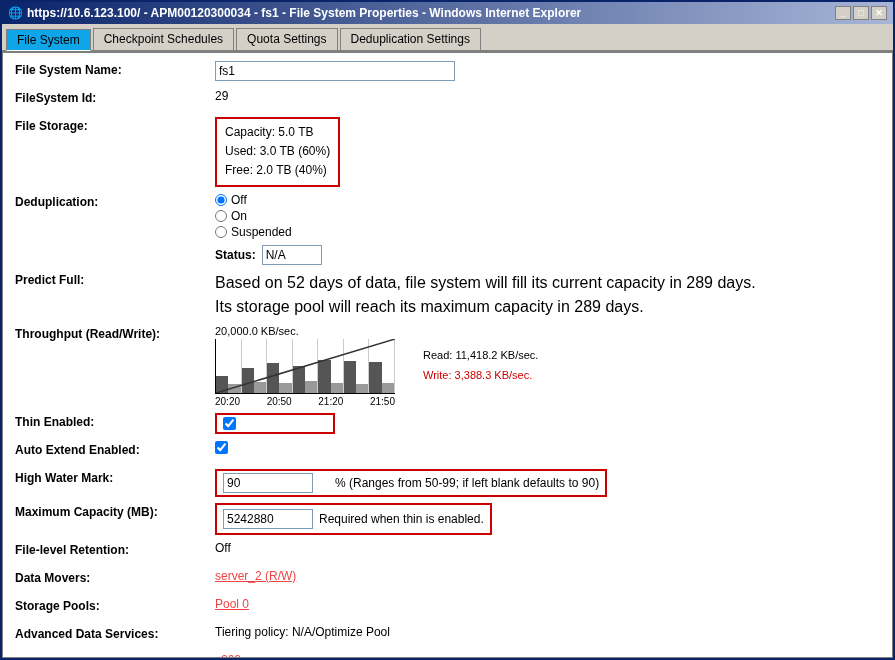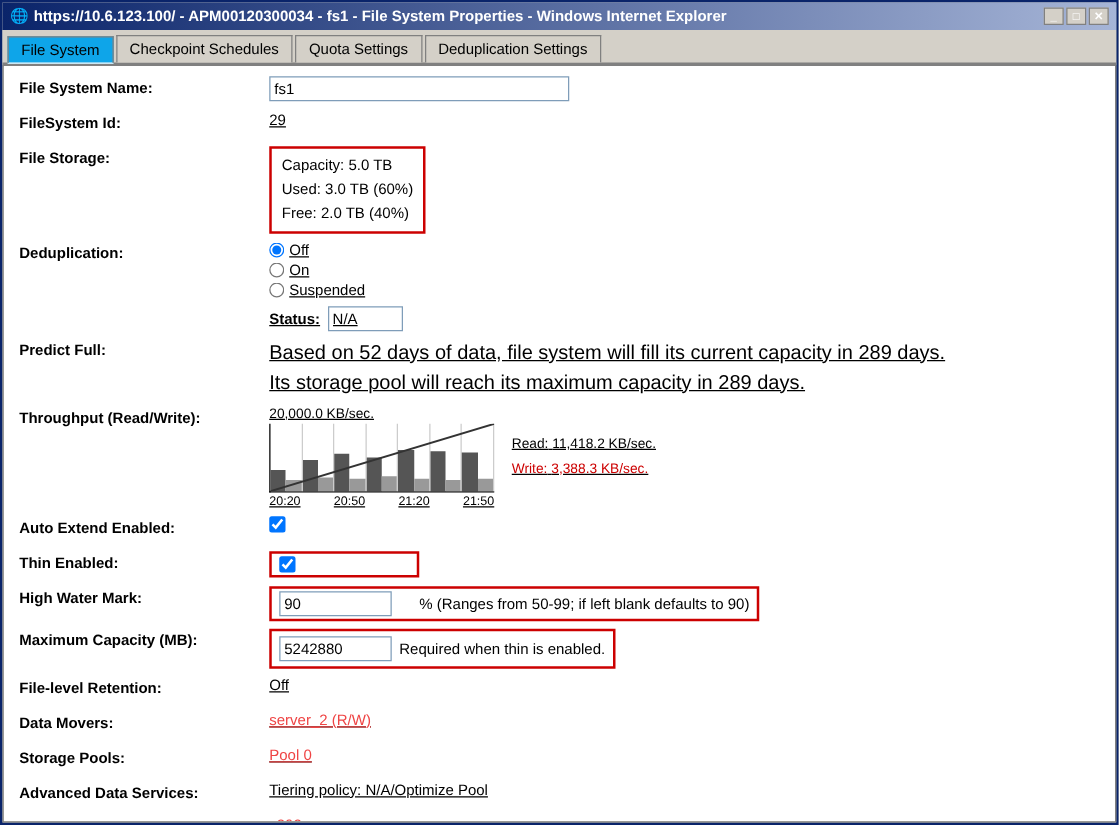--- a/index.html
+++ b/index.html
@@ -87,21 +87,20 @@
     }
     .field-label {
       width: 200px;
       font-weight: bold;
       padding-top: 2px;
       flex-shrink: 0;
       font-size: 12px;
     }
     .field-value {
       flex: 1;
-      text-decoration: underline;
     }
     input[type="text"] {
       border: 1px solid #7f9db9;
       padding: 1px 3px;
       font-size: 12px;
       height: 20px;
     }
     .storage-box {
       border: 2px solid #cc0000;
       padding: 4px 8px;
@@ -132,21 +131,21 @@
       height: 20px;
       font-size: 12px;
     }
     .predict-text {
       font-size: 16px;
       line-height: 1.5;
     }
     .chart-area {
       display: flex;
       align-items: center;
-      gap: 14px;
+      gap: 28px;
     }
     .chart-container {
       display: flex;
       flex-direction: column;
       align-items: flex-start;
     }
     .chart-label-top {
       font-size: 11px;
       margin-bottom: 2px;
     }
@@ -381,36 +380,36 @@
             <div class="write-red">
               <span>Write:</span>
               <span>3,388.3 KB/sec.</span>
             </div>
           </div>
         </div>
       </div>
     </div>
 
     <div class="field-row">
+      <div class="field-label">Thin Enabled:</div>
+      <div class="field-value">
+        <div class="thin-box">
+          <input type="checkbox" checked="" style="">
+        </div>
+      </div>
+    </div>
+
+    <div class="field-row">
       <div class="field-label">Auto Extend Enabled:</div>
       <div class="field-value checkbox-area">
         <input type="checkbox" checked="" style="">
       </div>
     </div>
 
     <div class="field-row">
-      <div class="field-label">Thin Enabled:</div>
-      <div class="field-value">
-        <div class="thin-box">
-          <input type="checkbox" checked="" style="">
-        </div>
-      </div>
-    </div>
-
-    <div class="field-row">
       <div class="field-label">High Water Mark:</div>
       <div class="field-value">
         <div class="hwm-box">
           <input type="text" value="90" style="width: 90px;">
           <span>% (Ranges from 50-99; if left blank defaults to 90)</span>
         </div>
       </div>
     </div>
 
     <div class="field-row">

